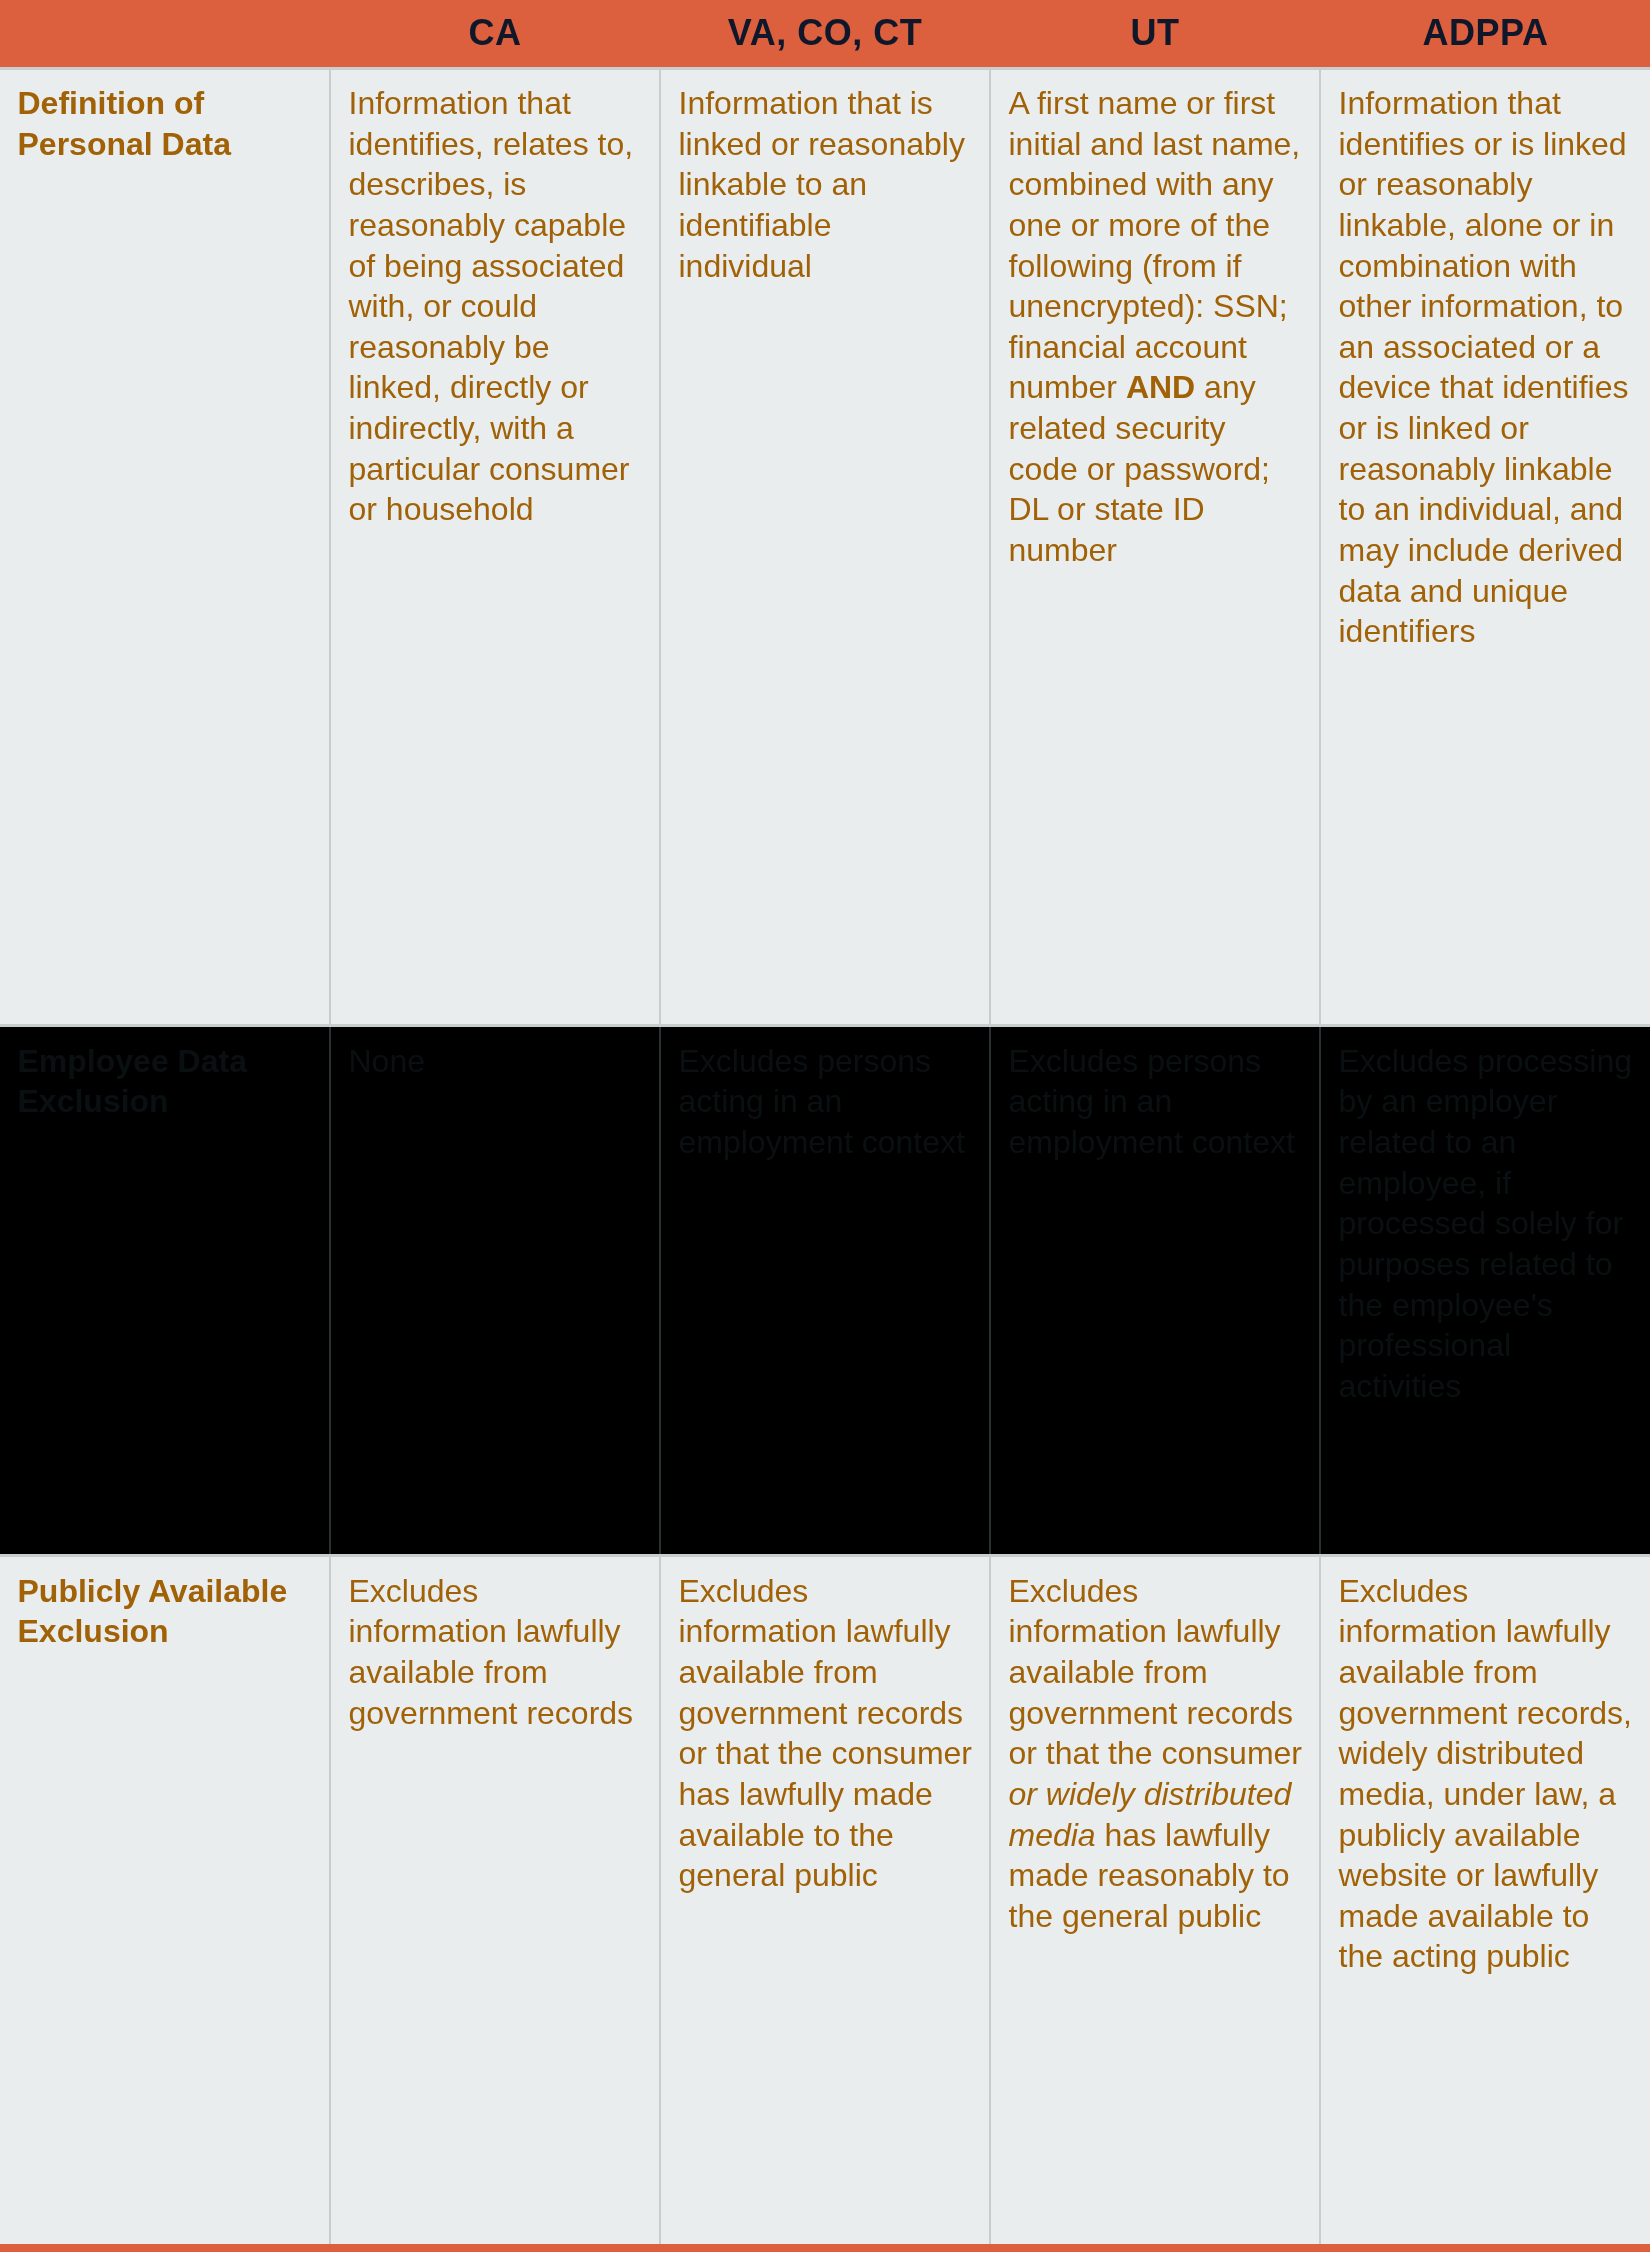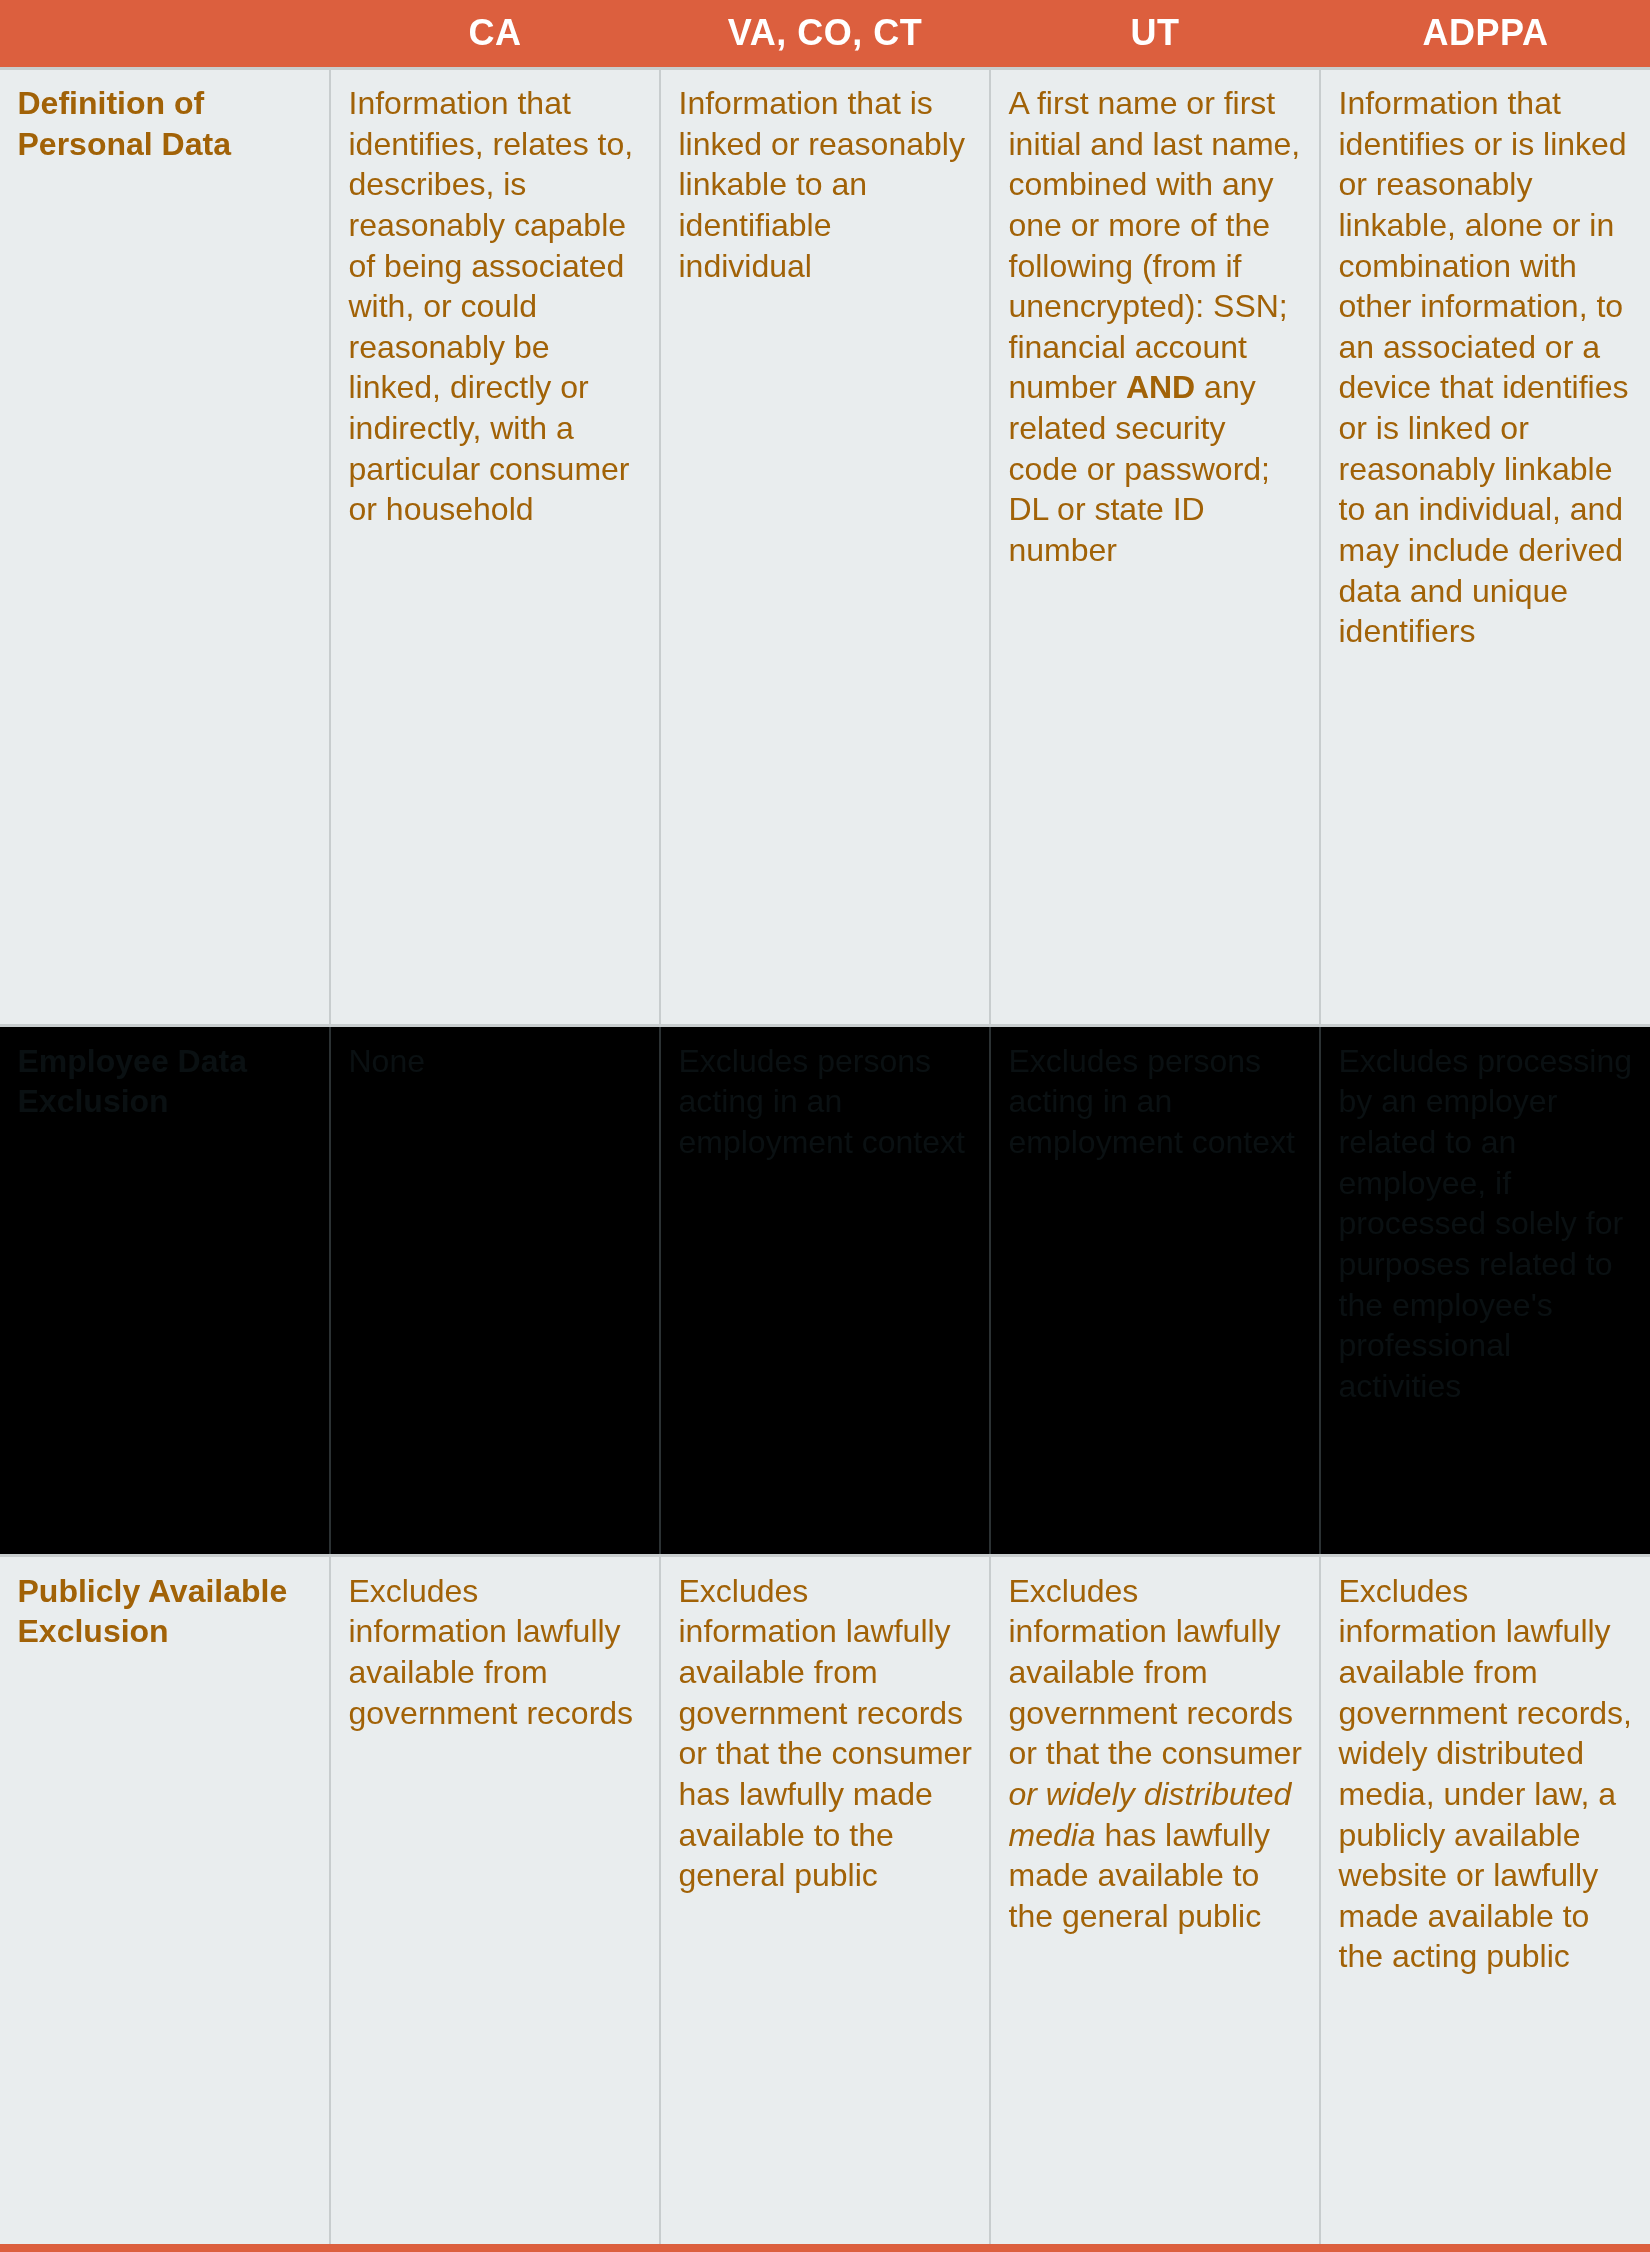--- a/index.html
+++ b/index.html
@@ -29,21 +29,21 @@
   .comparison-table col.c2 { width: 330px; }
   .comparison-table col.c3 { width: 330px; }
   .comparison-table col.c4 { width: 331px; }
 
   
   thead tr {
     height: 68px;
   }
   thead th {
     background: #DC5F3E;
-    color: #ffffff;
+    color: #0f172a;
     font-size: 36px;
     font-weight: bold;
     text-align: center;
     vertical-align: middle;
     padding: 0;
     letter-spacing: 0.5px;
     border: none;
   }
   thead th.corner {
     background: #DC5F3E;
@@ -147,21 +147,21 @@
     </tr>
 
     <tr class="light row-public">
       <td class="rowhead">Publicly Available Exclusion</td>
       <td>
         <span class="cell-text">Excludes information lawfully available from government records</span>
       </td>
       <td>
         <span class="cell-text">Excludes information lawfully available from government records or that the consumer has lawfully made available to the general public</span>
       </td>
-      <td><span>Excludes information lawfully available from government records or that the consumer </span><i class="em">or widely distributed media</i><span> has lawfully made available to the general public</span></td>
+      <td><span>Excludes information lawfully available from government records or that the consumer </span><i class="em">or widely distributed media</i><span> has lawfully made reasonably to the general public</span></td>
       <td class="lastcol">
         <span class="cell-text">Excludes information lawfully available from government records, widely distributed media, under law, a publicly available website or lawfully made available to the acting public</span>
       </td>
     </tr>
 
   </tbody>
 </table>
 
 
 </body></html>

